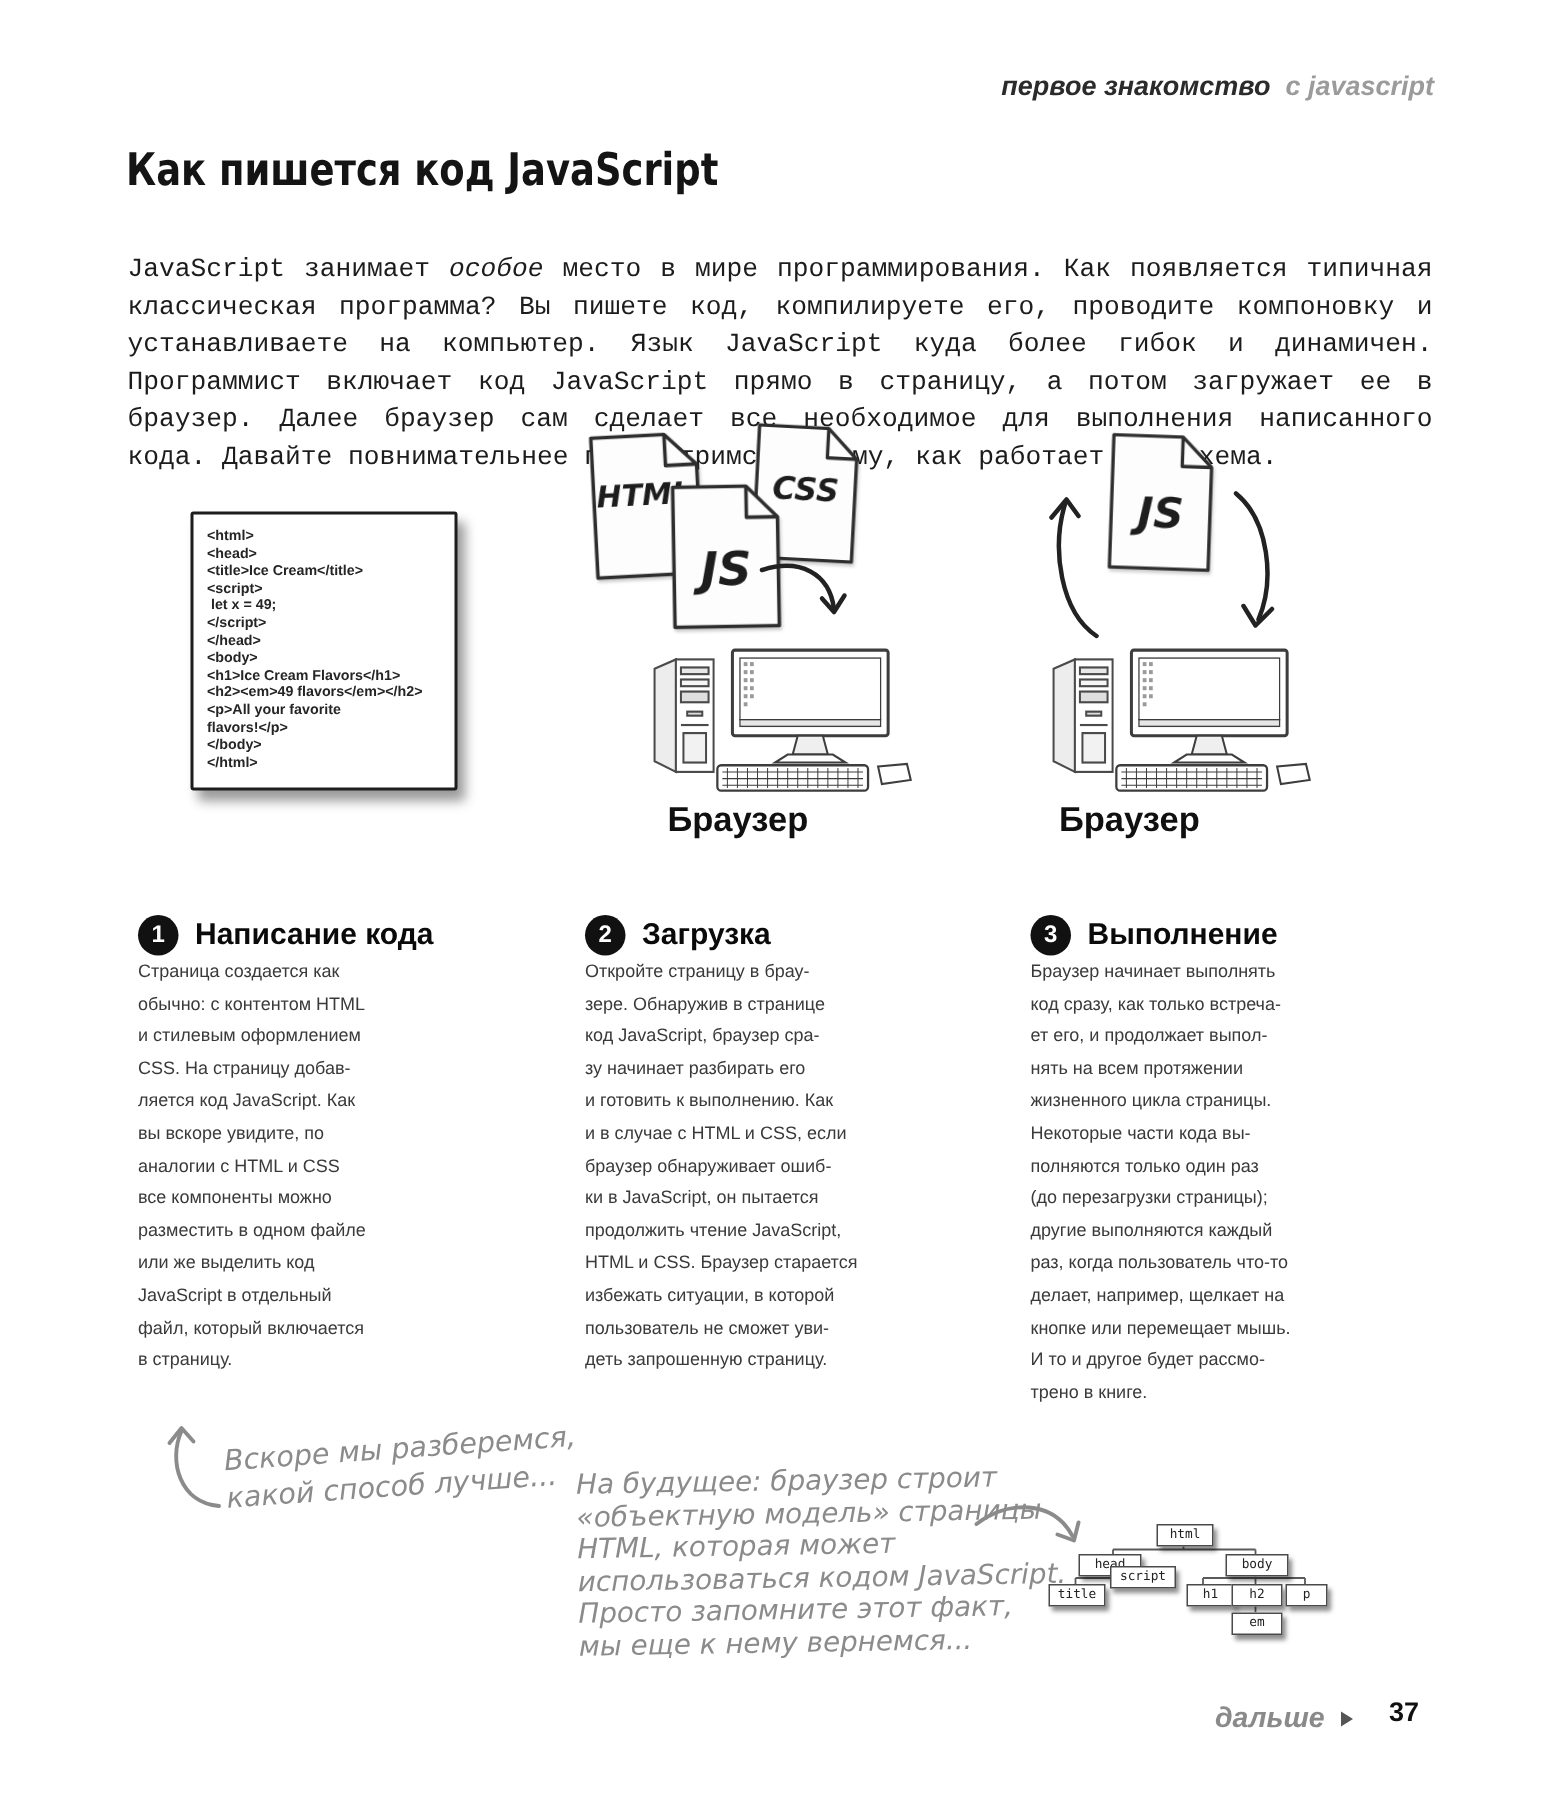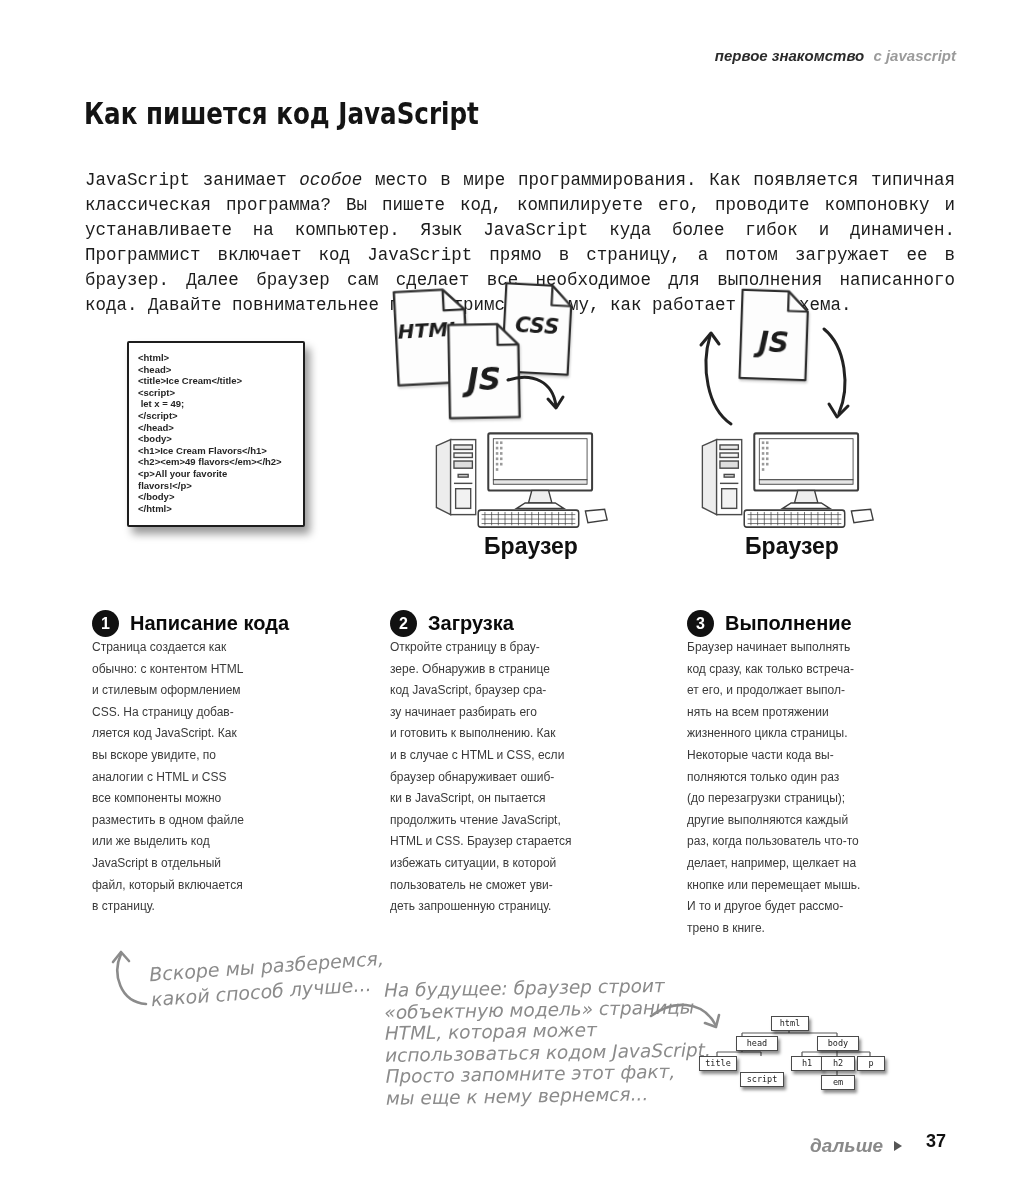--- a/index.html
+++ b/index.html
@@ -1,20 +1,20 @@
 <!DOCTYPE html>
 <html><head>
 <meta charset="utf-8">
 <style>
   html,body{margin:0;padding:0;background:#e8e8e8;}
   .page{position:relative;width:1036px;height:1200px;background:#ffffff;overflow:hidden;
         font-family:"Liberation Sans",sans-serif;}
 
   
-  .running-head{position:absolute;top:47px;right:80px;font-size:15px;font-style:italic;
+  .running-head{position:absolute;top:47px;right:80px;font-size:18px;font-style:italic;
                 font-weight:bold;white-space:nowrap;text-align:right;}
   .running-head .sect{color:#2b2b2b;}
   .running-head .topic{color:#9b9b9b;margin-left:5px;}
 
   
   .page-title{position:absolute;left:84px;top:96px;font-family:"DejaVu Sans",sans-serif;
               font-weight:600;font-size:30px;color:#141414;transform:scaleX(0.82);
               transform-origin:left center;letter-spacing:0px;white-space:nowrap;}
 
   
@@ -30,21 +30,21 @@
             padding:9px 9px;font-family:Liberation Sans, sans-serif;
             font-size:9.5px;line-height:11.6px;font-weight:bold;color:#252525;
             white-space:pre;}
 
   
   .abs{position:absolute;}
   .file-svg{position:absolute;filter:drop-shadow(1px 2px 1px rgba(0,0,0,0.18));}
   .file-label{font-family:"DejaVu Sans",sans-serif;font-style:italic;font-weight:bold;
               fill:#1d1d1d;}
   .browser-label{position:absolute;font-size:23px;font-weight:bold;color:#101010;
-                 text-align:center;}
+                 text-align:left;}
   .arrow-path{stroke:#222;stroke-width:3;fill:none;stroke-linecap:round;}
   .arrow-head{stroke:#222;stroke-width:3;fill:none;stroke-linecap:round;stroke-linejoin:round;}
 
   
   .step{position:absolute;top:610px;}
   .step-head{display:flex;align-items:center;gap:11px;}
   .step-num{width:27px;height:27px;border-radius:50%;background:#111;color:#fff;
             font-weight:bold;font-size:16px;display:flex;align-items:center;
             justify-content:center;flex:0 0 27px;}
   .step-title{font-size:20px;font-weight:bold;color:#0a0a0a;}
@@ -277,24 +277,24 @@
   </svg>
 
   <div class="tree">
     <svg width="195" height="84" viewBox="0 0 195 84">
       <path d="M94,17 V21 M47,21 H142 M47,21 V24 M142,21 V24
                M47,37 V40 M22,40 H66 M22,40 V44 M66,40 V44
                M142,37 V40 M107,40 H175 M107,40 V44 M142,40 V44 M175,40 V44
                M142,57 V63" stroke="#5a5a5a" stroke-width="1.2" fill="none"></path>
     </svg>
     <div class="tree-node" style="left:76px;top:4px;width:36px">html</div>
-    <div class="tree-node" style="left:41px;top:24px;width:40px">head</div>
+    <div class="tree-node" style="left:24px;top:24px;width:40px">head</div>
     <div class="tree-node" style="left:122px;top:24px;width:40px">body</div>
     <div class="tree-node" style="left:4px;top:44px;width:36px">title</div>
-    <div class="tree-node" style="left:45px;top:60px;width:42px">script</div>
+    <div class="tree-node" style="left:45px;top:32px;width:42px">script</div>
     <div class="tree-node" style="left:96px;top:44px;width:30px">h1</div>
     <div class="tree-node" style="left:126px;top:44px;width:32px">h2</div>
     <div class="tree-node" style="left:162px;top:44px;width:26px">p</div>
     <div class="tree-node" style="left:126px;top:63px;width:32px">em</div>
   </div>
 
   <div class="footer-next">
     <span class="lbl">дальше</span>
     <span class="tri"></span>
   </div>

